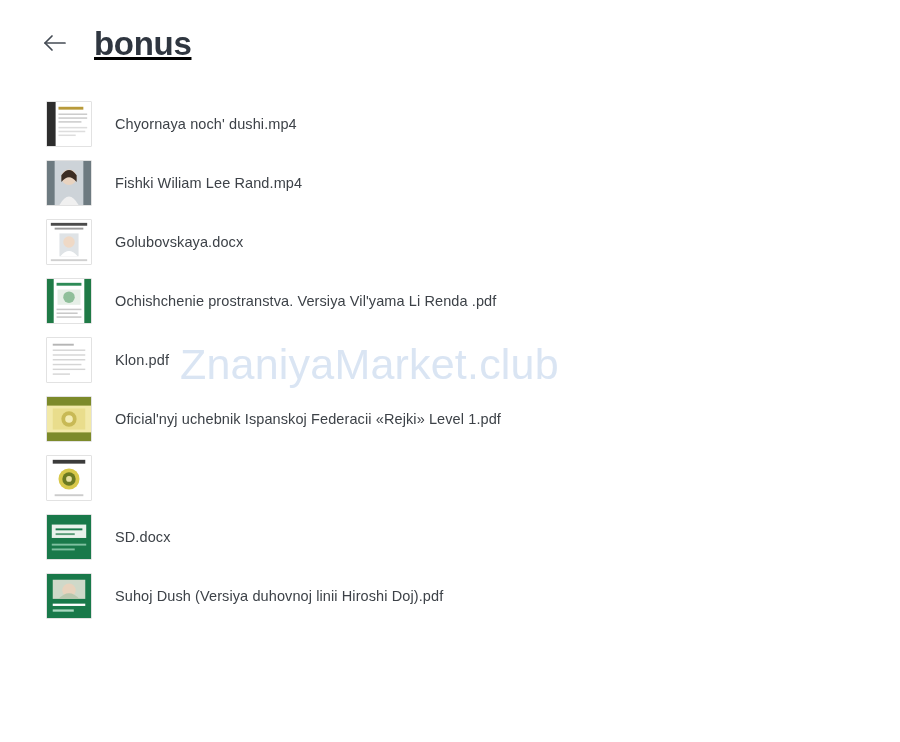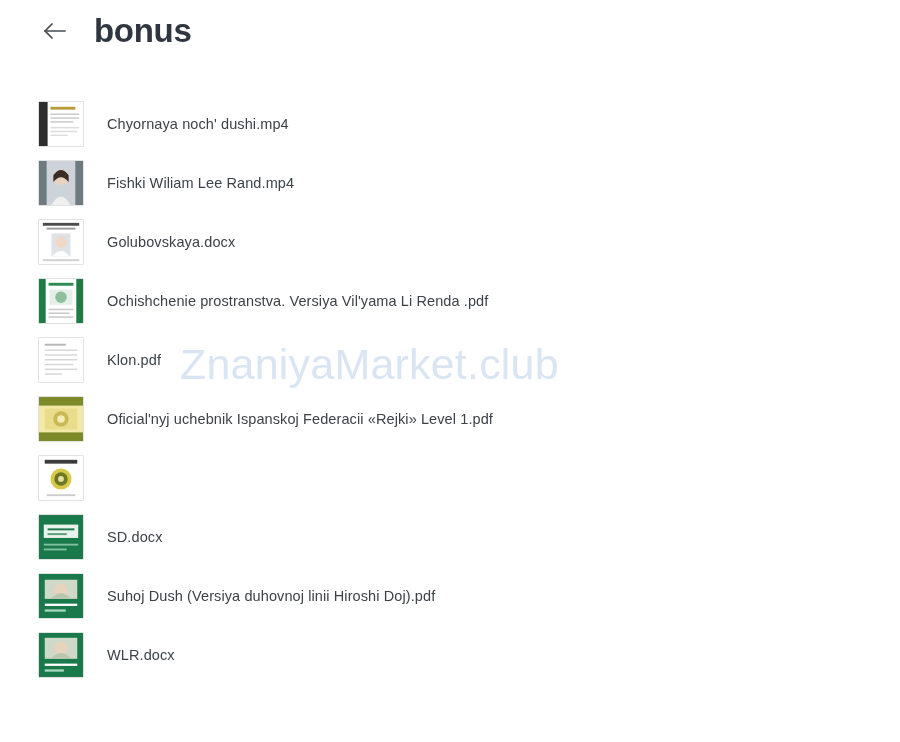--- a/index.html
+++ b/index.html
@@ -15,23 +15,24 @@
   .page {
     position: relative;
     width: 900px;
     height: 742px;
     background: #ffffff;
   }
 
   
   .header {
     display: flex;
-    align-items: flex-start;
+    align-items: center;
     padding: 14px 16px 0 38px;
     height: 72px;
+    text-decoration: underline;
   }
   .back-btn {
     width: 34px;
     height: 34px;
     display: flex;
     align-items: center;
     justify-content: center;
     border: none;
     background: transparent;
     cursor: pointer;
@@ -60,21 +61,21 @@
     pointer-events: none;
     white-space: nowrap;
     z-index: 5;
     font-family: Liberation Sans, sans-serif;
   }
 
   
   .file-list {
     position: relative;
     z-index: 2;
-    padding: 22px 0 0 0;
+    padding: 22px 0 0 8px;
     margin: 0;
     list-style: none;
   }
   .file-row {
     display: flex;
     align-items: center;
     height: 59px;
     padding-left: 38px;
     cursor: pointer;
   }
@@ -246,28 +247,15 @@
           <rect x="6" y="6" width="34" height="20" fill="#cfd9c9"></rect>
           <circle cx="23" cy="17" r="7" fill="#e8d3bd"></circle>
           <path d="M12 26 Q23 14 34 26 Z" fill="#b9c7ae"></path>
           <rect x="6" y="31" width="34" height="2.4" fill="#ffffff"></rect>
           <rect x="6" y="37" width="22" height="2.4" fill="#a9d8c0"></rect>
         </svg>
       </div>
       <div class="file-name">Suhoj Dush (Versiya duhovnoj linii Hiroshi Doj).pdf</div>
     </li>
 
-    <li class="file-row">
-      <div class="thumb">
-        <svg viewBox="0 0 46 46" preserveAspectRatio="none">
-          <rect x="0" y="0" width="46" height="46" fill="#19794a"></rect>
-          <rect x="6" y="5" width="34" height="22" fill="#cfd9c9"></rect>
-          <circle cx="23" cy="16" r="7" fill="#e8d3bd"></circle>
-          <path d="M12 27 Q23 15 34 27 Z" fill="#b9c7ae"></path>
-          <rect x="6" y="32" width="34" height="2.4" fill="#ffffff"></rect>
-          <rect x="6" y="38" width="20" height="2.4" fill="#a9d8c0"></rect>
-        </svg>
-      </div>
-      <div class="file-name">WLR.docx</div>
-    </li>
 
   </ul>
 </div>
 
 </body></html>

